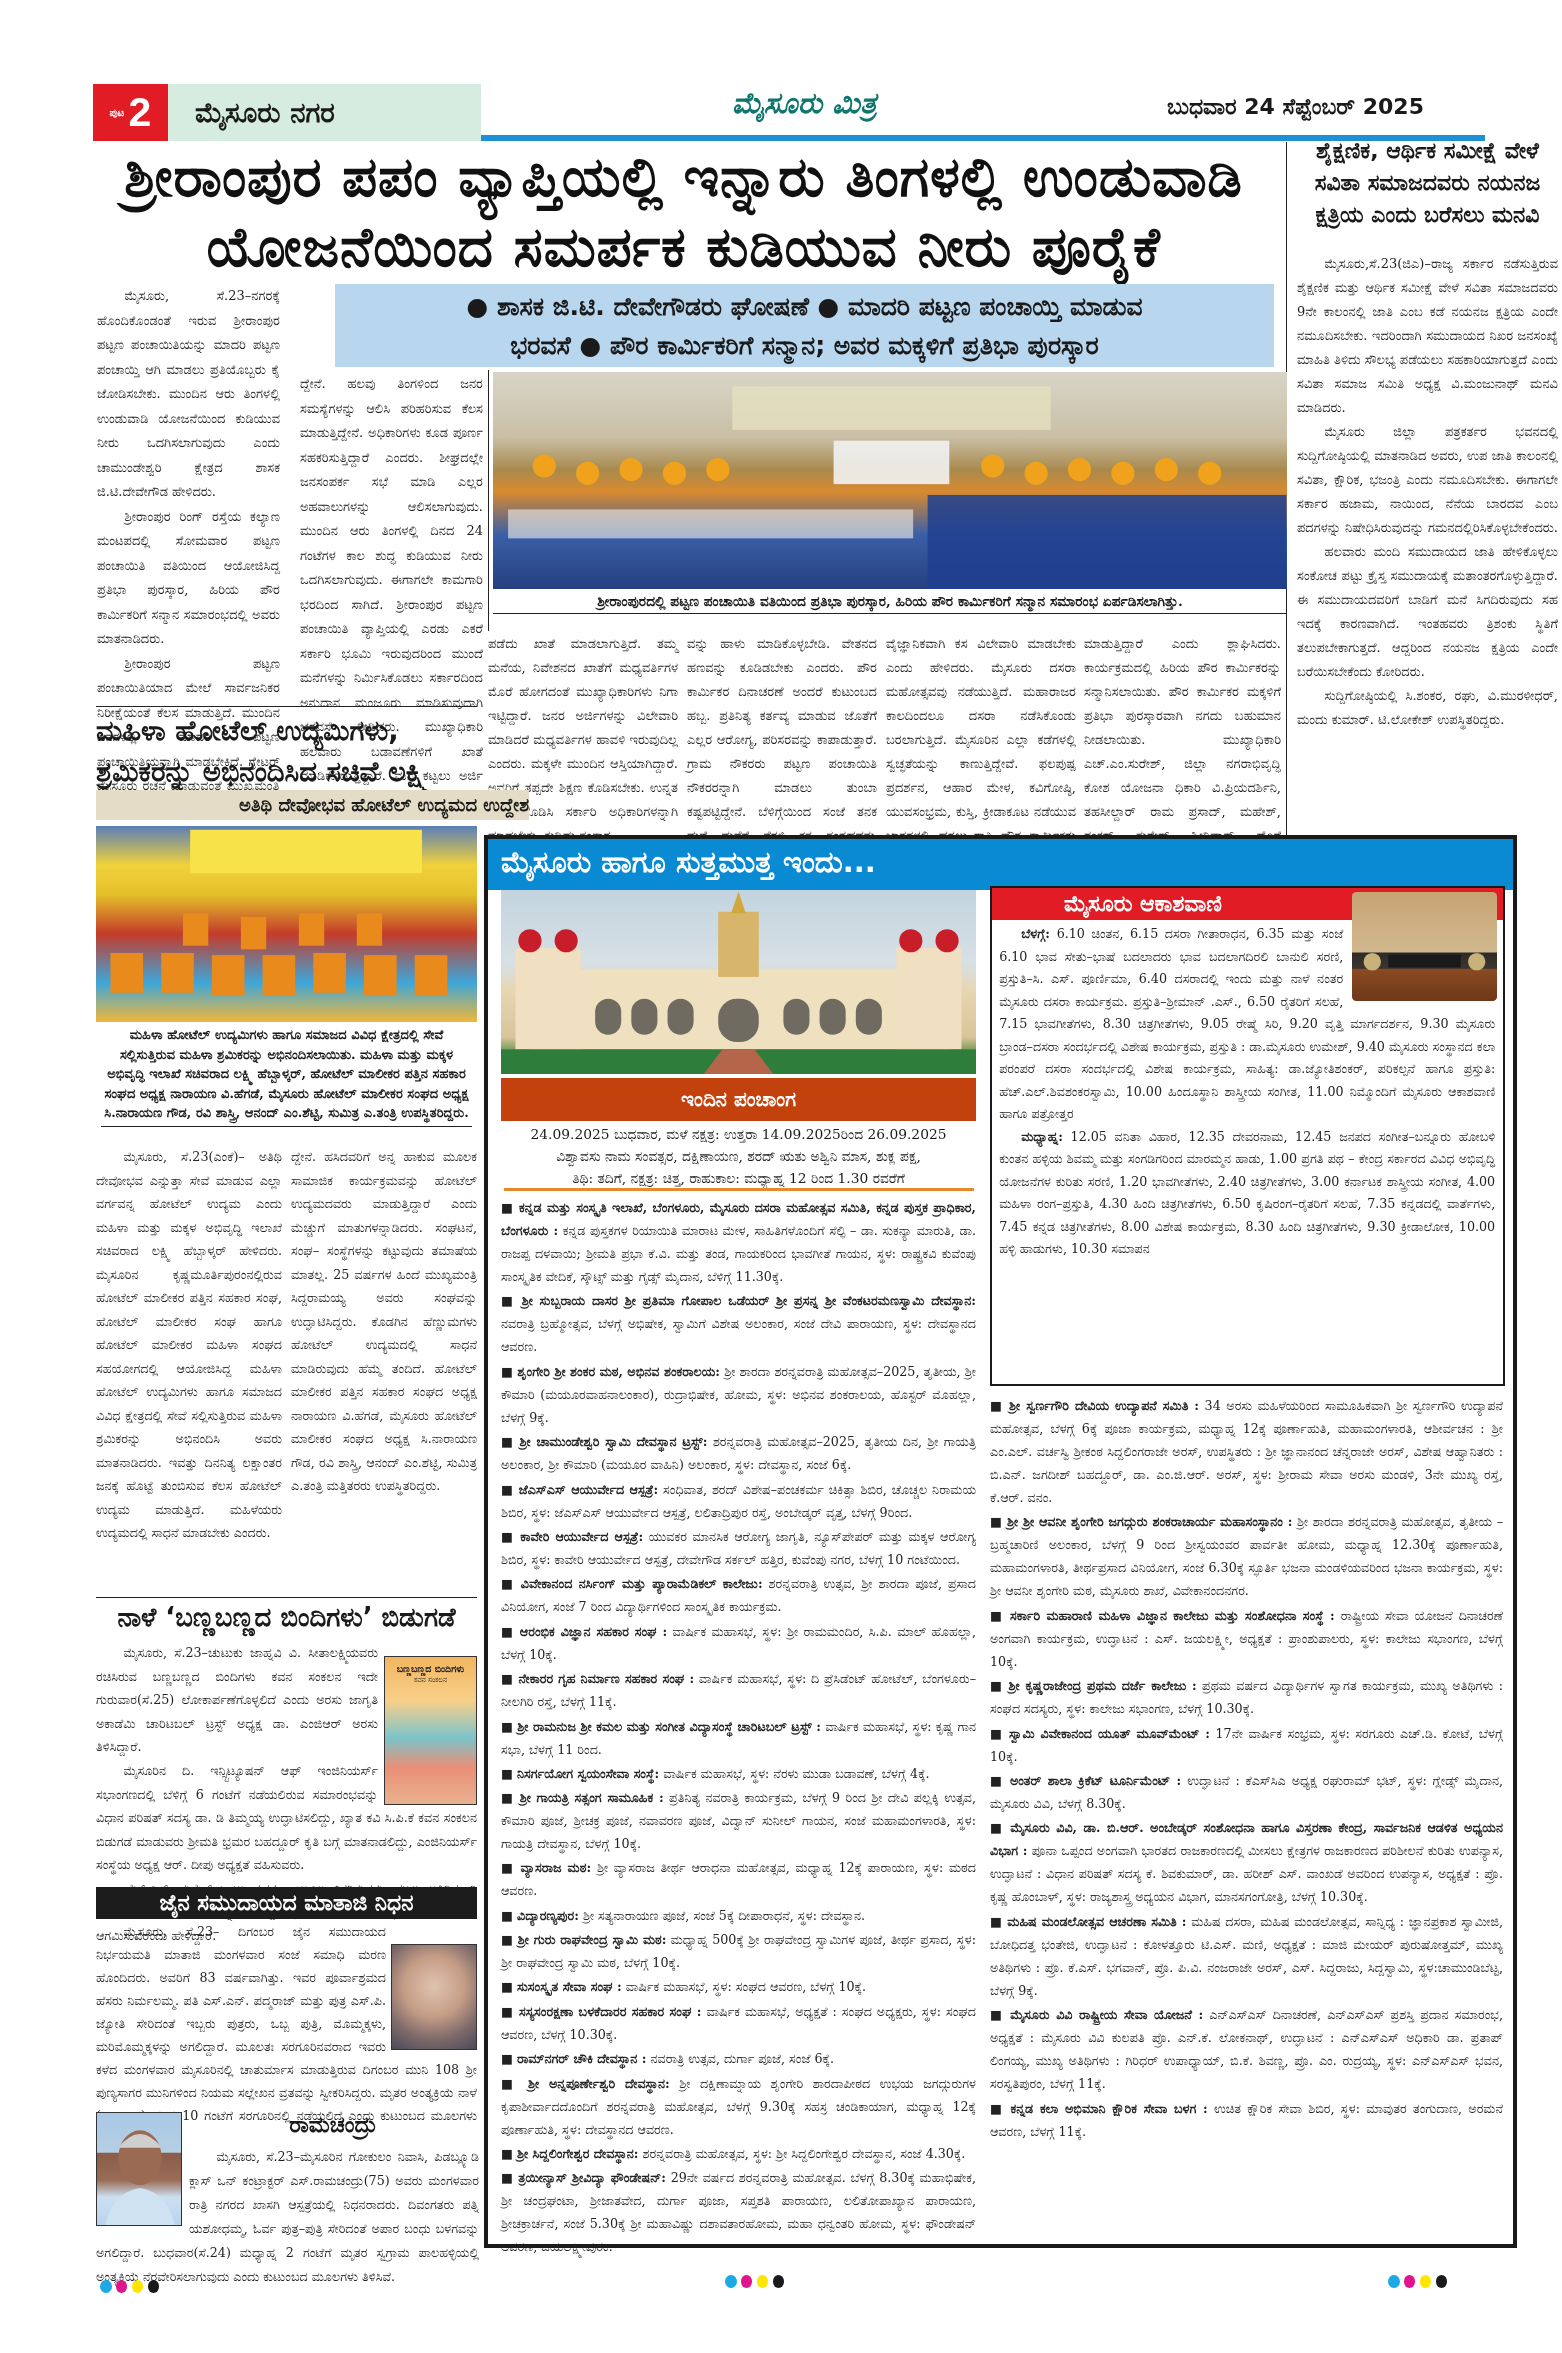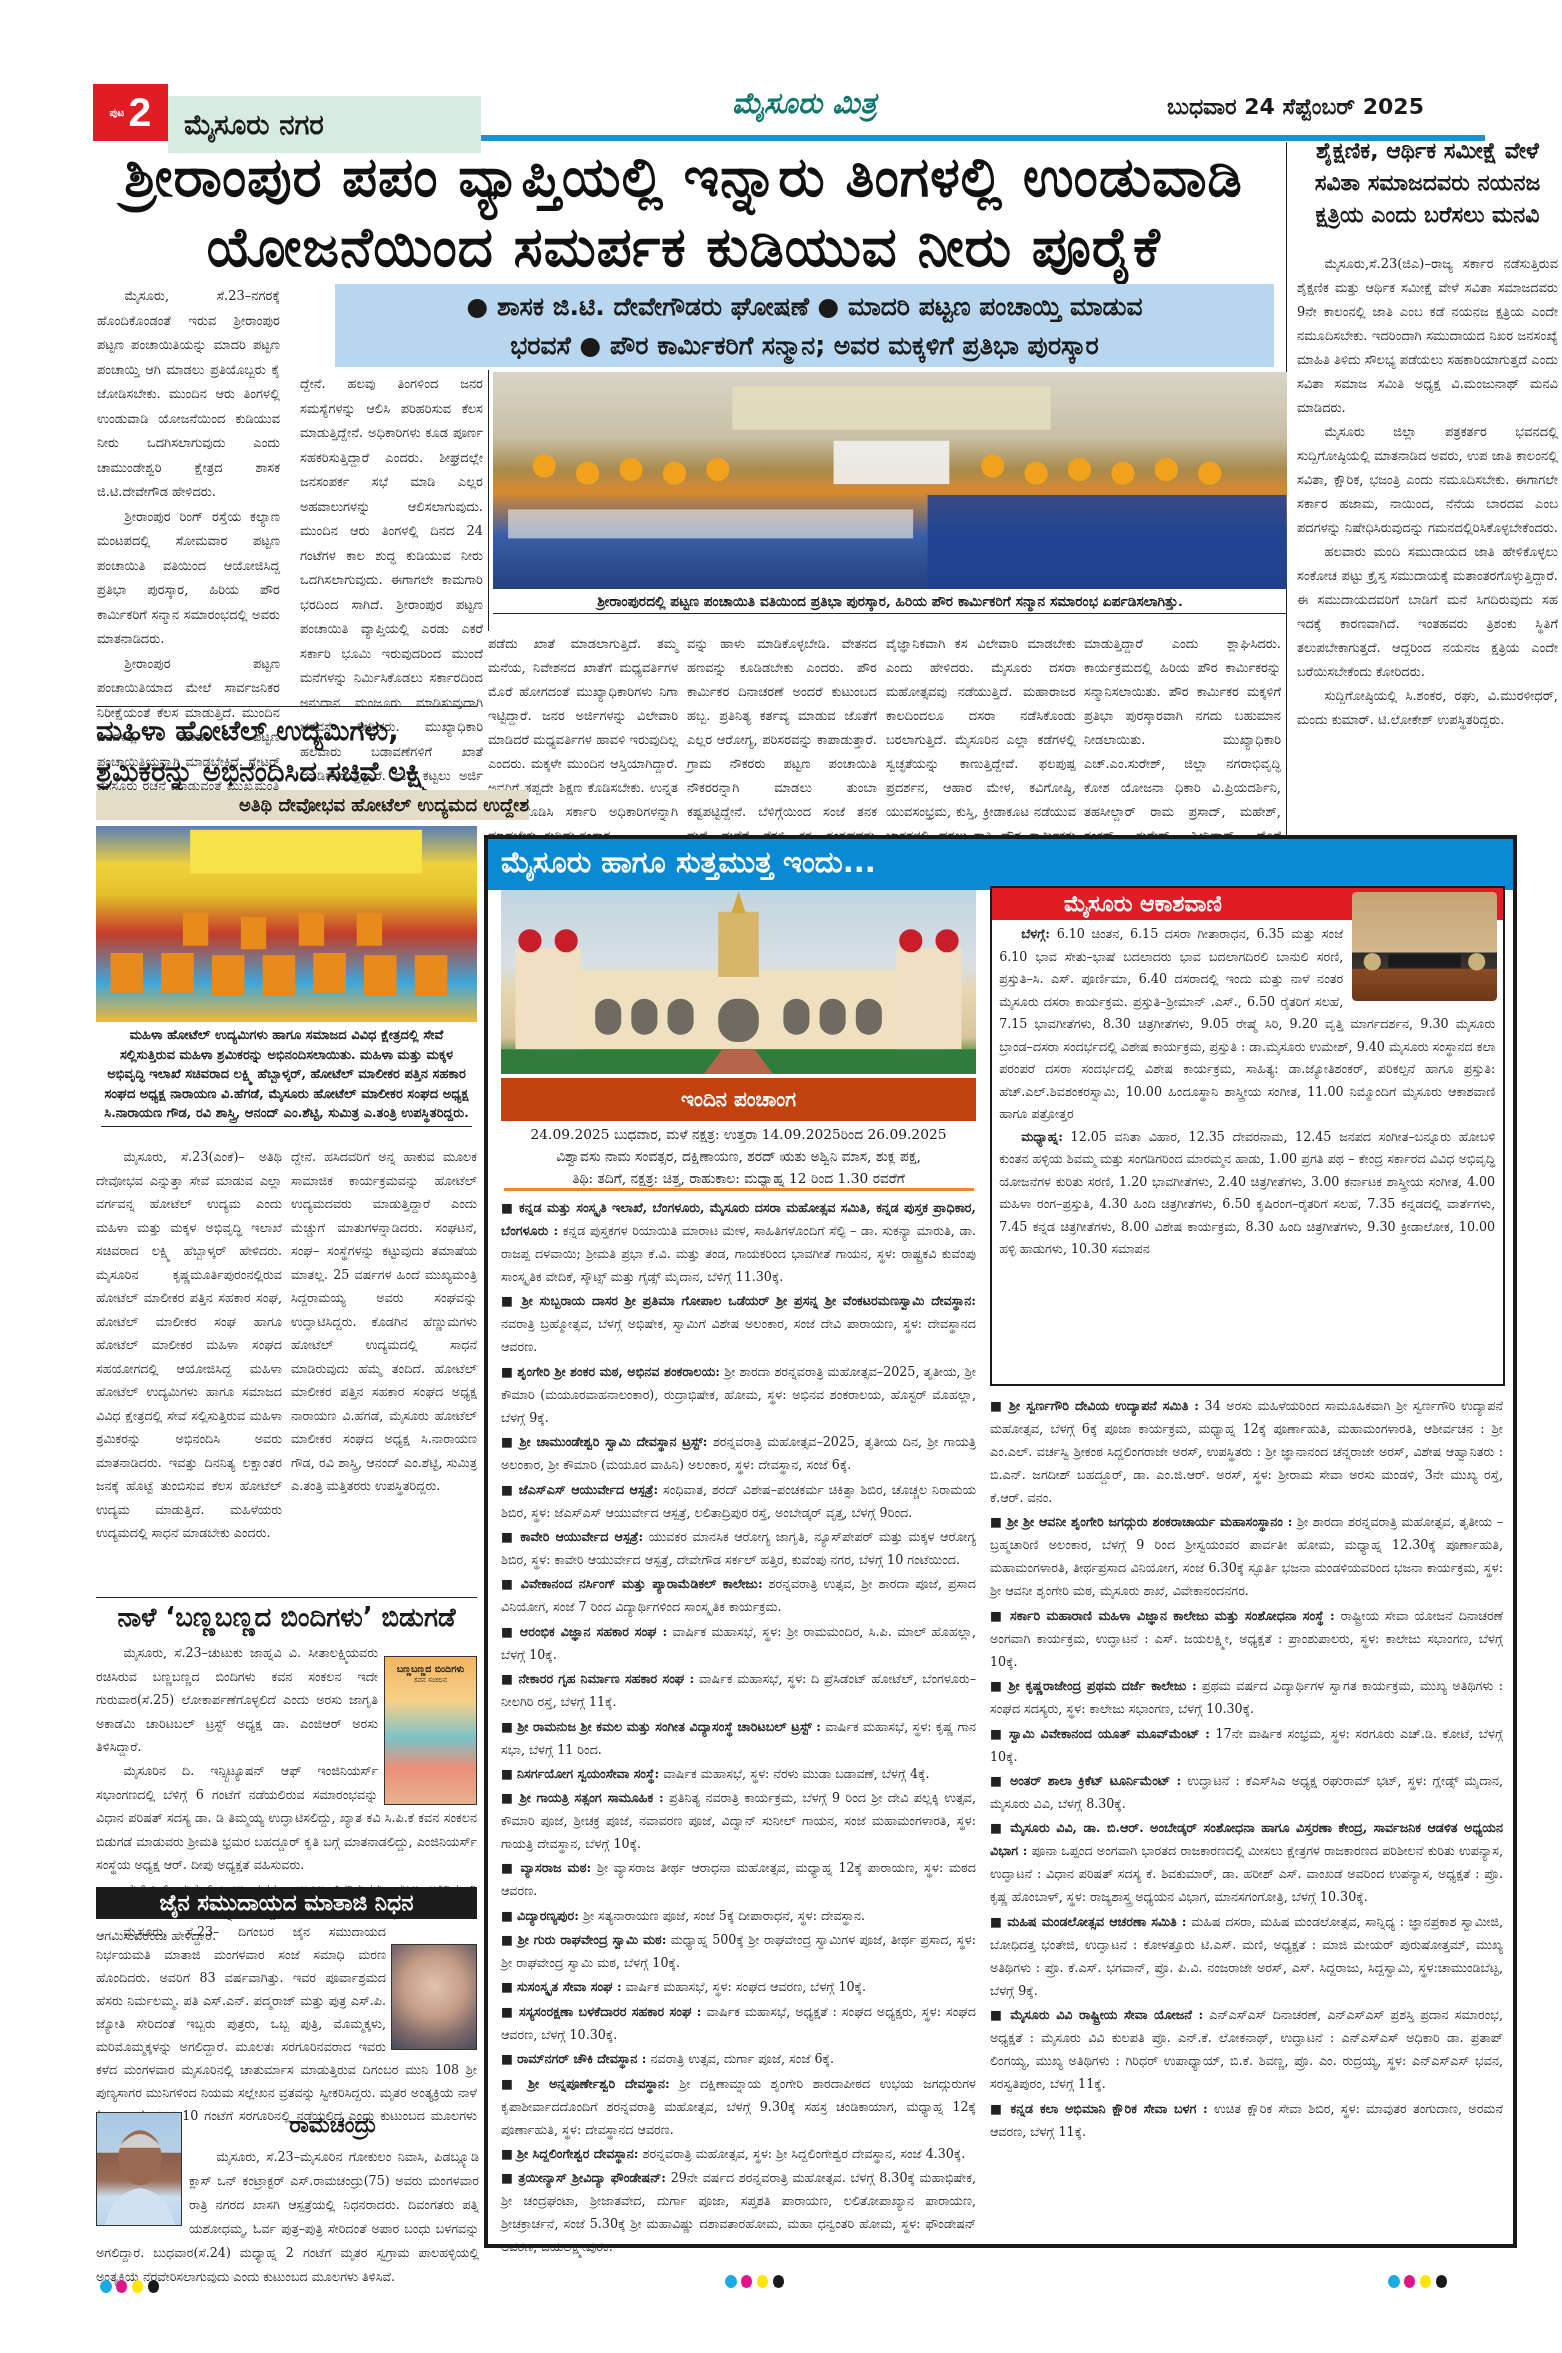--- a/index.html
+++ b/index.html
@@ -12,21 +12,21 @@
   .small-text { font-family: "DejaVu Serif", serif; font-size: 12.7px; line-height: 23px; text-align: justify; color: #222; }
   .bold { font-weight: bold; }
   .photo { overflow: hidden; }
   .vrule { position: absolute; background: #222; width: 1.4px; }
   .hrule { position: absolute; background: #222; height: 1.4px; }
 
   
   #page-badge { left: 93px; top: 84px; width: 75px; height: 57px; background: #e11c24; color: #fff; display: flex; align-items: center; justify-content: center; gap: 4.3px; }
   #page-badge .lbl { font-size: 10px; font-weight: bold; }
   #page-badge .num { font-size: 41px; font-weight: bold; font-family: "Liberation Sans", sans-serif; }
-  #section-tab { left: 168px; top: 96px; width: 313px; height: 57px; background: #d6ece0; display: flex; align-items: center; padding-left: 16px; font-size: 27.5px; font-weight: bold; }
+  #section-tab { left: 168px; top: 84px; width: 313px; height: 57px; background: #d6ece0; display: flex; align-items: center; padding-left: 27px; font-size: 27.5px; font-weight: bold; }
   #brand { left: 732px; top: 86px; font-size: 29px; font-weight: bold; color: #0f766e; font-style: italic; }
   #dateline { left: 1167px; top: 94px; font-size: 22px; font-weight: bold; }
   #masthead-rule { left: 481px; top: 135px; width: 1004px; height: 5.8px; background: #1f8fd6; }
 
   
   #headline { left: 93px; top: 142px; width: 1181px; font-size: 55px; line-height: 70px; font-weight: bold; text-align: center; color: #111; letter-spacing: 0.7px; }
   #subdeck { left: 335px; top: 284px; width: 939px; height: 83px; background: #b8d6ee; font-size: 25px; font-weight: bold; line-height: 39px; text-align: center; padding-top: 2.9px; }
 
   
   #side-head { left: 1297px; top: 135px; width: 261px; font-size: 22px; line-height: 32px; font-weight: bold; text-align: center; }

